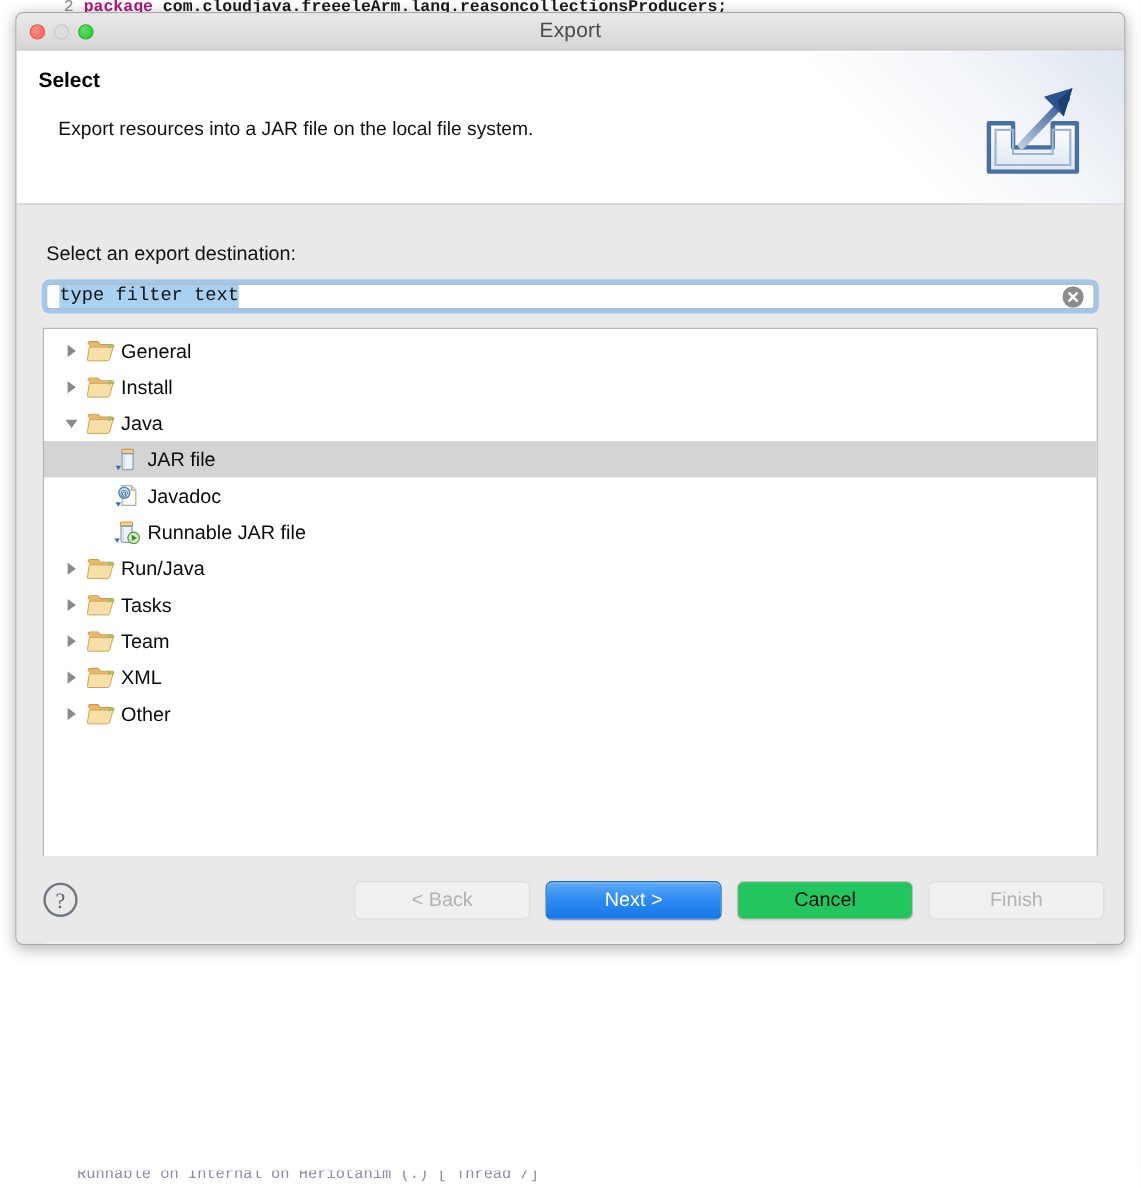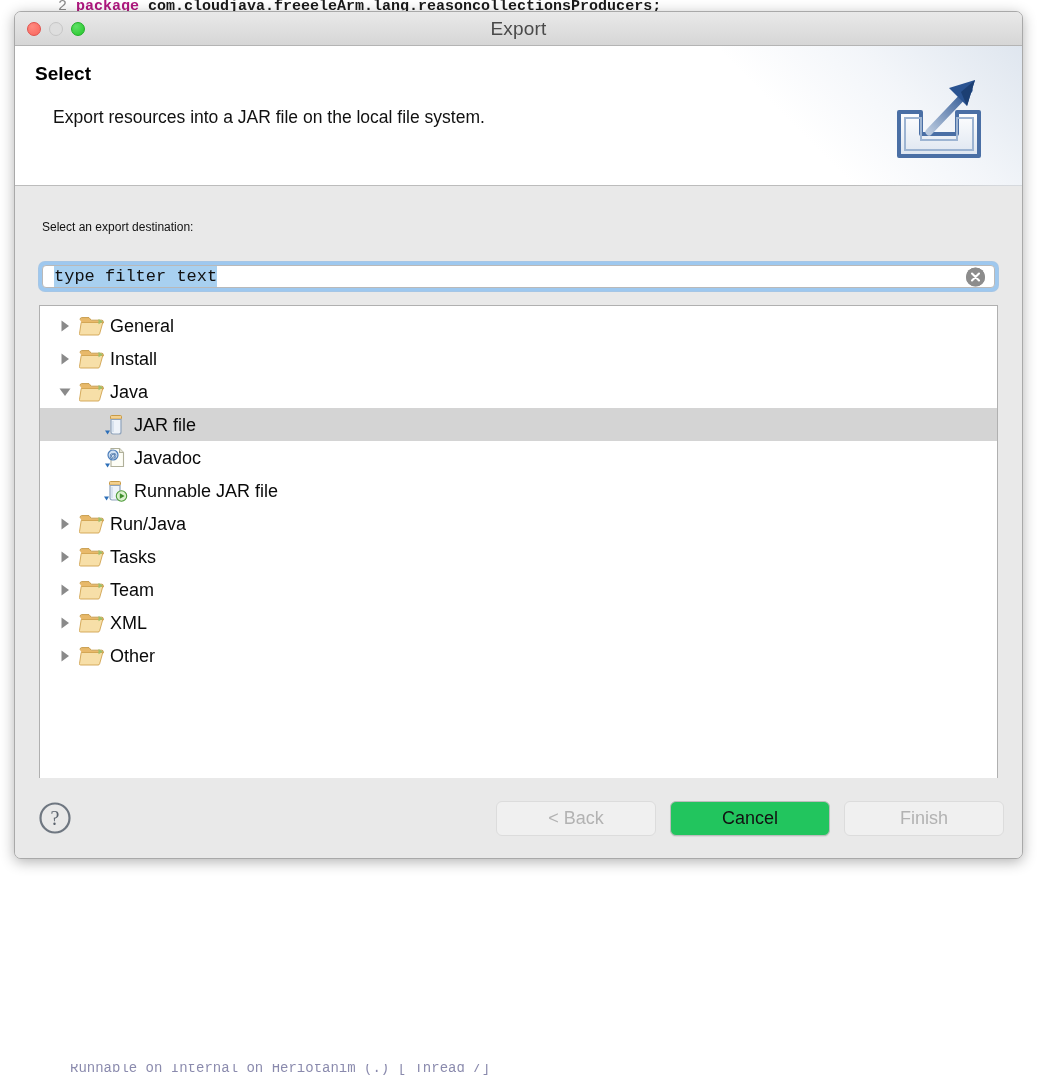--- a/index.html
+++ b/index.html
@@ -90,21 +90,21 @@
   }
 
   
   .body {
     flex: 1 1 auto;
     background: #e9e9e9;
     padding: 34px 24px 0 24px;
     display: flex; flex-direction: column;
     min-height: 0;
   }
-  .dest-label { font-size: 12px; color: #111; margin: 0 0 28px 3px; }
+  .dest-label { font-size: 18px; color: #111; margin: 0 0 14px 3px; }
 
   
   .filter-wrap {
     position: relative;
     height: 34px; margin-bottom: 14px;
     border-radius: 6px;
     padding: 3px;
     background: #9ec8ef;
     box-shadow: 0 0 0 1px rgba(120,175,228,.6);
   }
@@ -444,18 +444,19 @@
 
   <div class="footer">
     <span class="help-btn">
       <svg width="34" height="34" viewBox="0 0 34 34" aria-hidden="true">
         <circle cx="17" cy="17" r="14.5" fill="none" stroke="#6f7781" stroke-width="2.2"></circle>
         <text x="17" y="24" text-anchor="middle" font-family="Liberation Serif, serif" font-size="20" fill="#5b636d">?</text>
       </svg>
     </span>
     <div class="btn-group" id="btns">
         <div class="btn disabled">&lt; Back</div>
+        <div class="btn primary">Next &gt;</div>
         <div class="btn cancel">Cancel</div>
         <div class="btn disabled">Finish</div>
       </div>
   </div>
 
 </div>
 
 </body></html>

